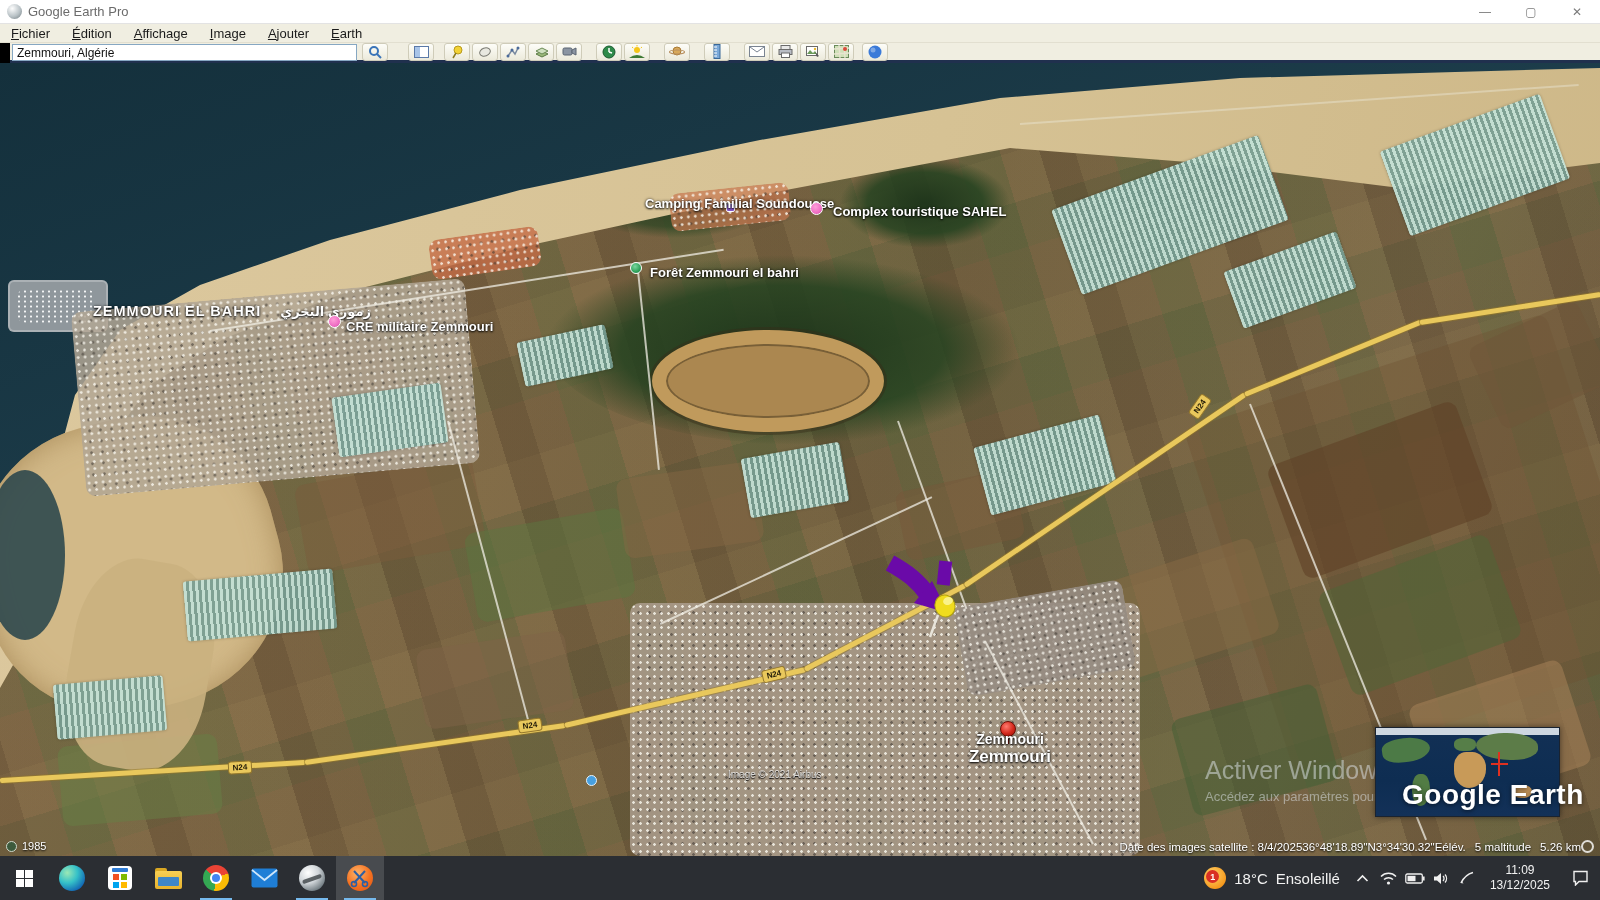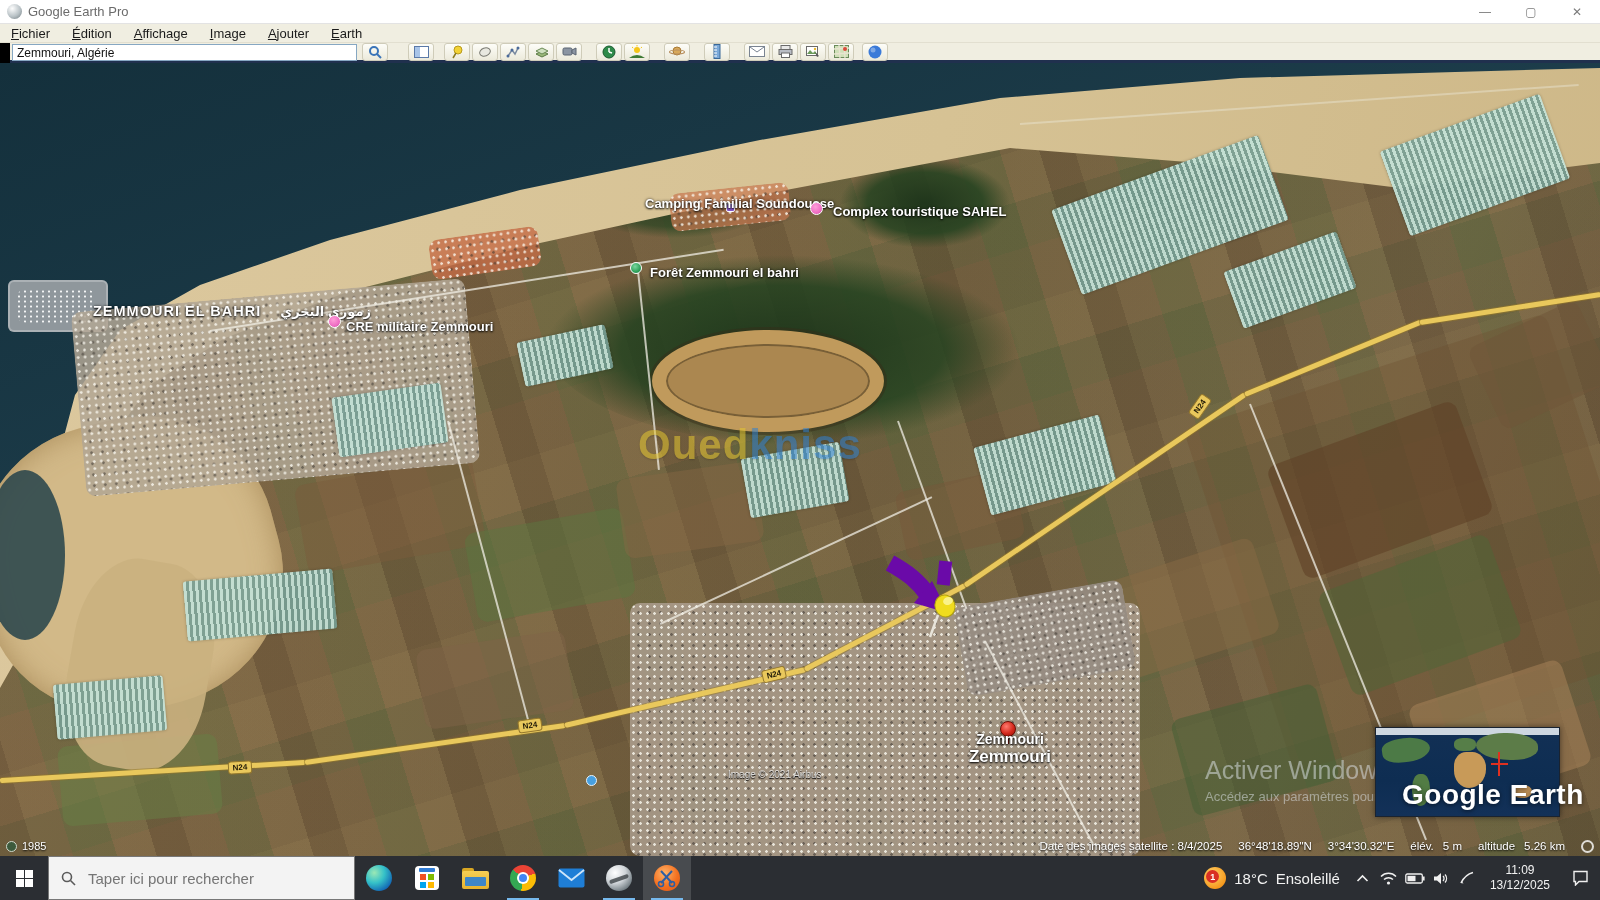--- a/index.html
+++ b/index.html
@@ -54,21 +54,21 @@
   #watermark{position:absolute;left:638px;top:358px;font-size:42px;font-weight:bold;opacity:.55;
     letter-spacing:1px;text-shadow:0 1px 2px rgba(0,0,0,.3);}
   #activate-title{position:absolute;left:1205px;top:693px;font-size:25px;font-weight:300;color:rgba(225,232,238,.5);}
   #activate-sub{position:absolute;left:1205px;top:726px;font-size:13px;color:rgba(225,232,238,.5);}
   #inset{position:absolute;left:1375px;top:664px;width:185px;height:90px;border:1px solid #1a2330;
     background:linear-gradient(#123055,#0e2d52 60%,#133158);overflow:hidden;box-shadow:0 0 6px rgba(0,0,0,.5);}
   #ge-logo{position:absolute;left:1402px;top:716px;font-size:28px;color:#fff;letter-spacing:.5px;
     text-shadow:0 1px 4px rgba(0,0,0,.6);font-weight:700;}
   #status-left{position:absolute;left:6px;top:777px;display:flex;align-items:center;gap:5px;
     color:#fff;font-size:11px;text-shadow:0 1px 2px #000;}
-  #status-right{position:absolute;right:6px;top:777px;display:flex;gap:16px;
+  #status-right{position:absolute;right:6px;top:777px;display:flex;align-items:center;gap:0;
     color:#fff;font-size:11.5px;text-shadow:0 1px 2px #000;white-space:nowrap;}
   .pairgap{display:flex;gap:9px;}
 
   
   #taskbar{position:absolute;left:0;top:856px;width:1600px;height:44px;background:#2b2e33;
     display:flex;align-items:stretch;color:#fff;}
   #start-btn{width:48px;display:flex;align-items:center;justify-content:center;}
   #win-logo{display:grid;grid-template-columns:8px 8px;grid-template-rows:8px 8px;gap:1px;}
   #win-logo div{background:#fff;}
   #tb-search{width:307px;background:#f3f3f3;border:1px solid #777;display:flex;align-items:center;gap:10px;padding:0 12px;}
@@ -312,23 +312,20 @@
   <div class="maplabel" style="left:650px;top:202px;">Forêt Zemmouri el bahri</div>
 
   <div class="maplabel" style="left:93px;top:240px;font-size:14.5px;letter-spacing:1px;">
     <span>ZEMMOURI EL BAHRI</span>
     <span style="margin-left:14px;font-size:13px;">زموري البحري</span>
   </div>
 
   <div class="pm" style="left:328px;top:252px;width:13px;height:13px;background:radial-gradient(circle at 40% 35%,#ff9ed8,#ef6ec4 60%,#c2469a);border:1px solid #fff;"></div>
   <div class="maplabel" style="left:346px;top:256px;">CRE militaire Zemmouri</div>
 
-  <div id="watermark">
-    <span style="color:#e3c531;">Oued</span><span style="color:#2f7fd0;">kniss</span>
-  </div>
 
   <svg class="abs" style="left:878px;top:492px;" width="82" height="74" viewBox="0 0 82 74">
     <path d="M12 8 C 30 18, 40 26, 50 40" stroke="#6a0aa8" stroke-width="17" fill="none"></path>
     <polygon points="36,48 70,58 54,26" fill="#6a0aa8"></polygon>
     <rect x="60" y="6" width="13" height="24" fill="#6a0aa8" transform="rotate(6 66 18)"></rect>
   </svg>
 
   <svg class="abs" style="left:924px;top:530px;" width="36" height="48" viewBox="0 0 36 48">
     <line x1="14" y1="22" x2="6" y2="44" stroke="#e8e4da" stroke-width="2.5"></line>
     <ellipse cx="21" cy="13" rx="10" ry="11" fill="#f0dc1e" stroke="#b0a010" transform="rotate(-18 21 13)"></ellipse>
@@ -384,27 +381,20 @@
 
 <div id="taskbar">
   <div id="start-btn">
     <div id="win-logo">
         <div></div>
         <div></div>
         <div></div>
         <div></div>
       </div>
   </div>
-  <div id="tb-search">
-    <svg width="15" height="15" viewBox="0 0 15 15">
-      <circle cx="6" cy="6" r="4.5" fill="none" stroke="#5a5a5a" stroke-width="1.6"></circle>
-      <line x1="9.5" y1="9.5" x2="14" y2="14" stroke="#5a5a5a" stroke-width="1.6"></line>
-      </svg>
-    <input placeholder="Taper ici pour rechercher" style="">
-  </div>
   <div class="slot">
     <div style="width:26px;height:26px;border-radius:50%;
       background:radial-gradient(circle at 32% 30%,#9be8b5,#35c1c8 40%,#1266b4 78%,#0b4a9e);"></div>
   </div>
   <div class="slot">
     <div style="width:24px;height:24px;border-radius:4px;background:#fff;position:relative;">
       <div style="position:absolute;left:4px;top:2px;width:16px;height:4px;background:#2f7cd6;border-radius:1px;"></div>
       <div style="position:absolute;left:5px;top:8px;width:6px;height:6px;background:#f25022;"></div>
       <div style="position:absolute;left:13px;top:8px;width:6px;height:6px;background:#7fba00;"></div>
       <div style="position:absolute;left:5px;top:16px;width:6px;height:6px;background:#00a4ef;"></div>

